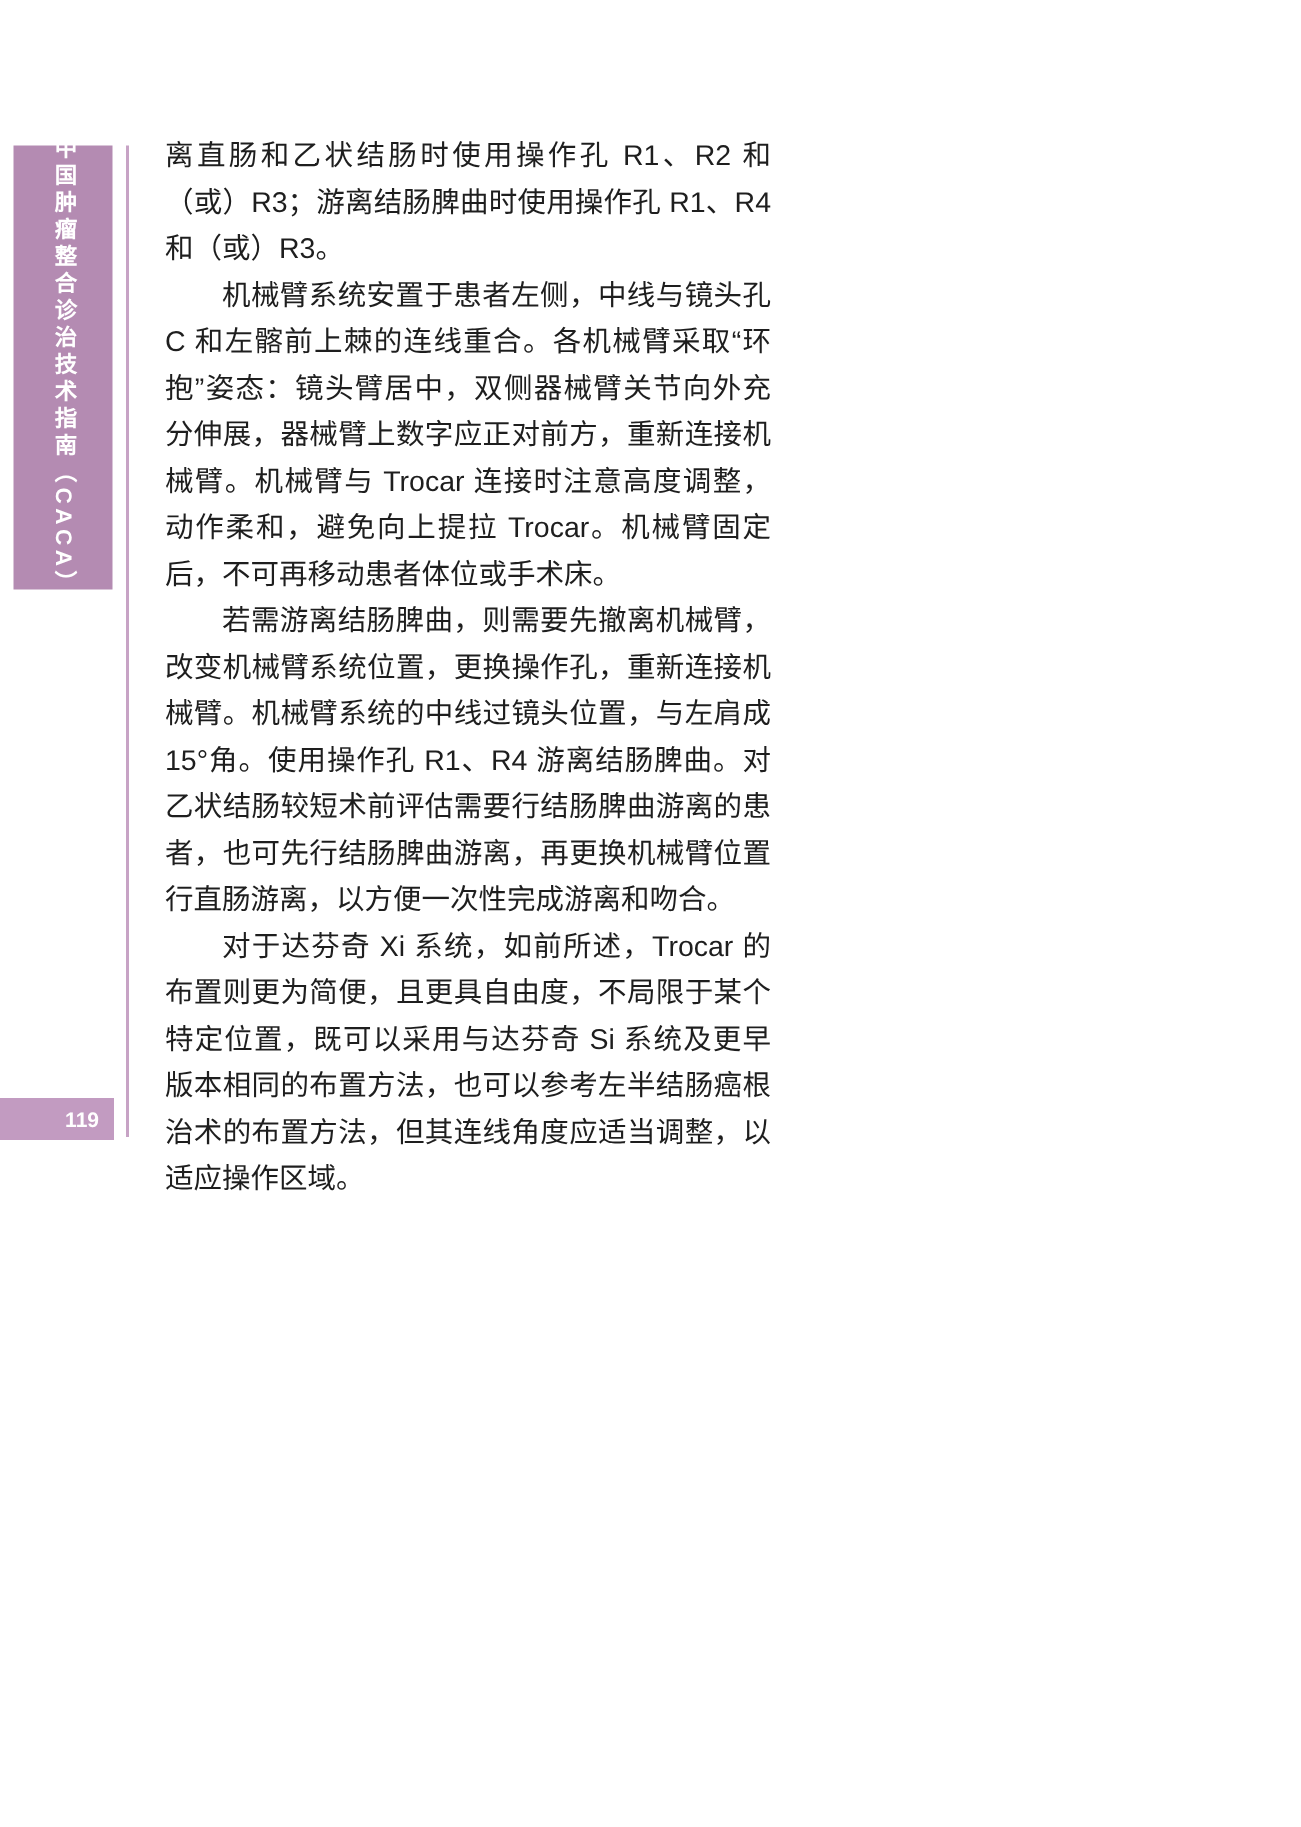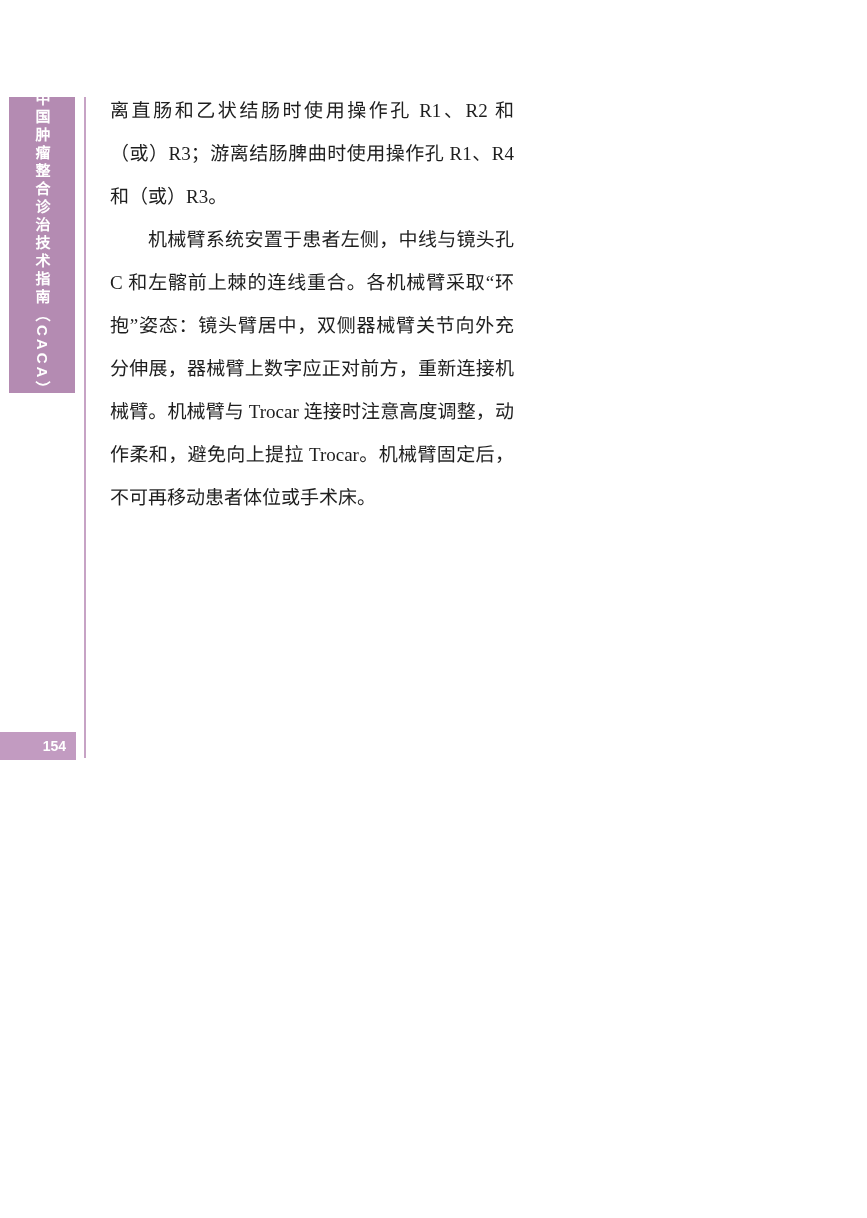--- a/index.html
+++ b/index.html
@@ -62,23 +62,23 @@
     font-family: "Liberation Sans", "DejaVu Sans", sans-serif;
     font-weight: 700;
     font-size: 14px;
   }
   
   .content {
     position: absolute;
     left: 110px;
     top: 89px;
     width: 404px;
-    font-family: Liberation Serif, serif;
+    font-family: Liberation Sans, sans-serif;
     font-size: 19px;
-    line-height: 43px;
+    line-height: 31px;
     color: #1e1e1e;
     text-align: justify;
     text-justify: inter-ideograph;
   }
   .content p {
     margin: 0;
     padding: 0;
   }
   .content p.indent {
     text-indent: 2em;
@@ -89,21 +89,23 @@
 
 <div class="page">
 
   <div class="banner">
     <div class="banner-title">中国肿瘤整合诊治技术指南（CACA）</div>
   </div>
 
   <div class="divider"></div>
 
   <div class="page-badge">
-    <span>154</span>
+    <span>119</span>
   </div>
 
   <div class="content">
     <p>离直肠和乙状结肠时使用操作孔 R1、R2 和（或）R3；游离结肠脾曲时使用操作孔 R1、R4 和（或）R3。</p>
     <p class="indent">机械臂系统安置于患者左侧，中线与镜头孔 C 和左髂前上棘的连线重合。各机械臂采取“环抱”姿态：镜头臂居中，双侧器械臂关节向外充分伸展，器械臂上数字应正对前方，重新连接机械臂。机械臂与 Trocar 连接时注意高度调整，动作柔和，避免向上提拉 Trocar。机械臂固定后，不可再移动患者体位或手术床。</p>
+    <p class="indent">若需游离结肠脾曲，则需要先撤离机械臂，改变机械臂系统位置，更换操作孔，重新连接机械臂。机械臂系统的中线过镜头位置，与左肩成 15°角。使用操作孔 R1、R4 游离结肠脾曲。对乙状结肠较短术前评估需要行结肠脾曲游离的患者，也可先行结肠脾曲游离，再更换机械臂位置行直肠游离，以方便一次性完成游离和吻合。</p>
+    <p class="indent">对于达芬奇 Xi 系统，如前所述，Trocar 的布置则更为简便，且更具自由度，不局限于某个特定位置，既可以采用与达芬奇 Si 系统及更早版本相同的布置方法，也可以参考左半结肠癌根治术的布置方法，但其连线角度应适当调整，以适应操作区域。</p>
   </div>
 
 </div>
 
 </body></html>

